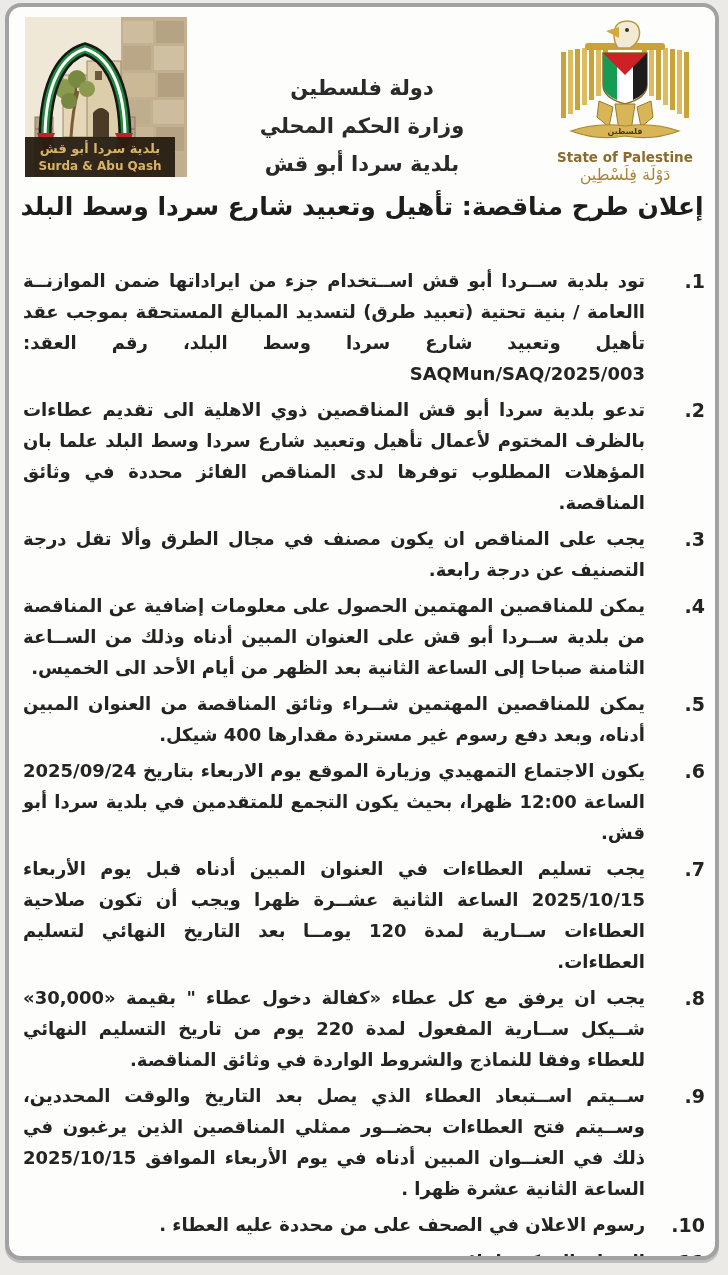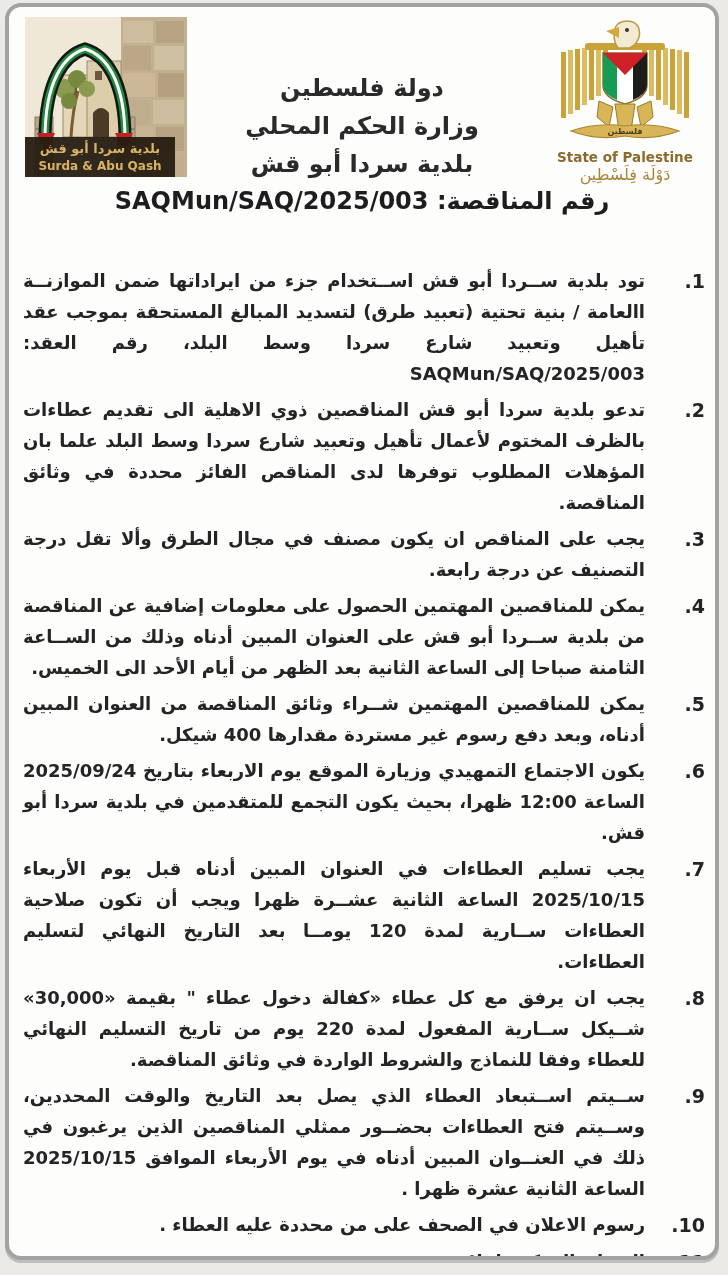--- a/index.html
+++ b/index.html
@@ -7,21 +7,21 @@
   .doc{position:absolute;left:5px;top:3px;width:706px;height:1249px;
     background:#fdfdfc;border:4px solid #a2a2a2;border-radius:16px;
     box-shadow:0 3px 0 #bdbdbd;color:#242424;direction:rtl;overflow:hidden;}
   
   .header{position:relative;height:252px;}
   .logo-box{position:absolute;right:auto;left:16px;top:10px;width:162px;height:160px;}
   .emblem-box{position:absolute;right:14px;top:12px;width:152px;text-align:center;}
   .emblem-en{font-size:13.5px;font-weight:700;color:#8a6b2d;margin-top:4px;}
   .emblem-ar{font-size:16px;font-weight:400;color:#a8843a;margin-top:0;}
   .hdr-center{padding-top:62px;text-align:center;font-weight:700;}
-  .hdr-line{font-size:24px;line-height:38px;color:#2a2a2a;}
+  .hdr-line{font-size:21px;line-height:38px;color:#2a2a2a;}
   .hdr-title{font-size:25px;line-height:36px;margin-top:6px;color:#1d1d1d;}
   .hdr-tender-no{font-size:24px;line-height:36px;color:#1d1d1d;}
   
   .list{padding:6px 10px 0 14px;}
   .item{display:grid;grid-template-columns:42px 1fr;column-gap:18px;
     direction:rtl;margin-bottom:5px;}
   .item-num{direction:ltr;text-align:right;font-weight:700;font-size:19px;
     line-height:31px;padding-top:1px;}
   .item-text{direction:rtl;text-align:justify;text-align-last:right;
     font-weight:700;font-size:18px;line-height:31px;}
@@ -140,21 +140,21 @@
         </g>
       </svg>
       <div class="emblem-en">State of Palestine</div>
       <div class="emblem-ar">دَوْلَة فِلَسْطِين</div>
     </div>
 
     <div class="hdr-center">
       <div class="hdr-line">دولة فلسطين</div>
       <div class="hdr-line">وزارة الحكم المحلي</div>
       <div class="hdr-line">بلدية سردا أبو قش</div>
-      <div class="hdr-tender-no">رقم المناقصة: SAQMun/SAQ/2025/003</div>
+      <div class="hdr-title">إعلان طرح مناقصة: تأهيل وتعبيد شارع سردا وسط البلد</div>
     </div>
   </div>
 
   <div class="list">
 
       <div class="item">
         <div class="item-num">.1</div>
         <div class="item-text">تود بلدية ســردا أبو قش اســتخدام جزء من ايراداتها ضمن الموازنــة االعامة / بنية تحتية (تعبيد طرق) لتسديد المبالغ المستحقة بموجب عقد تأهيل وتعبيد شارع سردا وسط البلد، رقم العقد: SAQMun/SAQ/2025/003</div>
       </div>
 

